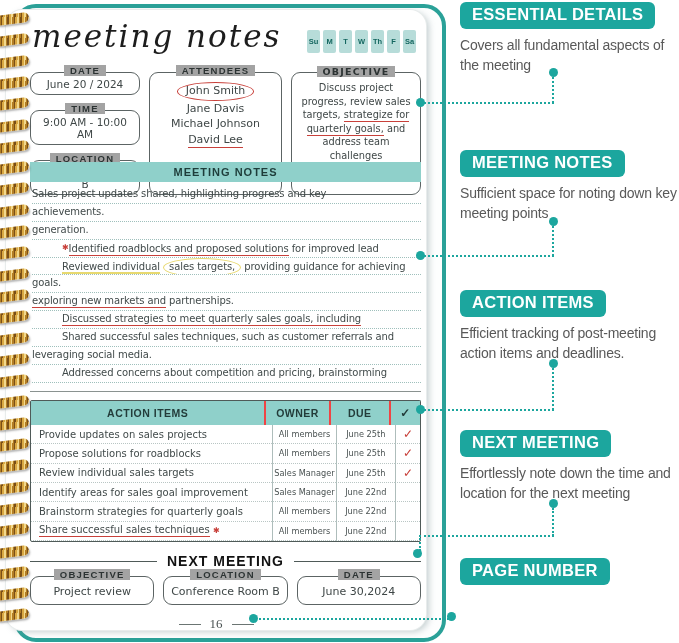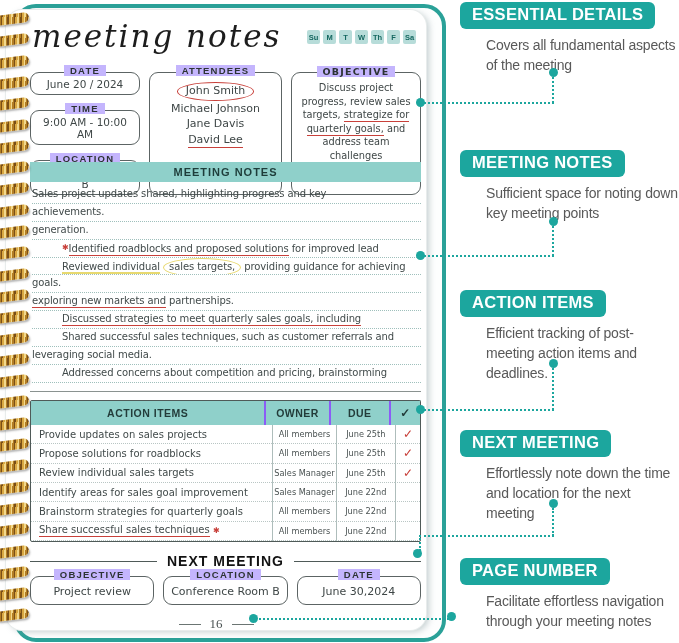--- a/index.html
+++ b/index.html
@@ -17,30 +17,30 @@
   .spiral{position:absolute;left:0;top:0;width:40px;height:643px;z-index:3;}
   .coil{position:absolute;left:-5px;width:34px;height:10px;border-radius:5px;
         background:repeating-linear-gradient(100deg,#7a4f16 0 1.5px,#d9a843 1.5px 3.5px,#f3d98c 3.5px 5px,#b27d24 5px 6.5px);
         transform:rotate(-7deg);box-shadow:1px 2px 2px rgba(70,70,70,.4);}
 
   
   .hand{font-family:"DejaVu Sans",sans-serif;color:#3f4747;}
   .nb-title{position:absolute;left:26px;top:8px;font-family:"DejaVu Serif",serif;
             font-style:italic;font-size:31px;letter-spacing:2px;color:#1d1d1d;}
   .weekdays{position:absolute;top:20px;right:10px;display:flex;gap:3px;}
-  .wd{width:13px;height:14px;border-radius:2px;background:#b7dcd9;color:#156760;
+  .wd{width:13px;height:23px;border-radius:2px;background:#b7dcd9;color:#156760;
       font-size:7.5px;font-weight:bold;display:flex;align-items:center;justify-content:center;}
 
   .info{position:absolute;left:24px;right:5px;top:54px;display:flex;gap:9px;}
   .col1{width:110px;display:flex;flex-direction:column;gap:7px;}
   .lbox{position:relative;border:1.5px solid #5c6464;border-radius:9px;margin-top:8px;
         padding:5px 3px 4px;text-align:center;background:#fff;}
   .legend{position:absolute;top:-8px;left:0;right:0;text-align:center;font-size:9.5px;
           letter-spacing:1.2px;color:#2c3333;font-weight:bold;}
-  .legend span{background:#c4b5fd;padding:0 6px;}
+  .legend span{background:#a3a3a3;padding:0 6px;}
   .val{font-size:10.5px;}
   .attendees{width:125px;padding-top:9px;}
   .att{font-size:11px;line-height:15.5px;}
   .objective{flex:1;font-size:9.8px;line-height:13.5px;padding:8px 4px;}
 
   .u-red{border-bottom:1.5px solid #c8403a;padding-bottom:1px;}
   .under-red{border-bottom:1.4px solid #c8403a;padding-bottom:1px;}
   .circle-red{display:inline-block;border:1.4px solid #c8403a;border-radius:50%;padding:0 8px 1px;}
   .u-yellow{border-bottom:2px solid #e8d96f;}
   .c-yellow{display:inline-block;border:1.6px solid #e8d96f;border-radius:50%;padding:0 5px 1px;}
@@ -61,21 +61,21 @@
   .atable{position:absolute;left:24px;right:5px;top:390px;height:140px;
           border:1.5px solid #4f5a58;border-radius:2px;display:flex;flex-direction:column;}
   .thead{display:flex;height:24px;background:#8fd0ca;color:#233c3a;font-weight:bold;
          font-size:10.5px;letter-spacing:.5px;align-items:stretch;}
   .thead>div{display:flex;align-items:center;justify-content:center;}
   .trow{display:flex;flex:1;align-items:stretch;}
   .c-act{flex:0 0 60%;}
   .c-own{flex:0 0 16%;}
   .c-due{flex:0 0 15%;}
   .c-chk{flex:1;}
-  .thead .c-own,.thead .c-due,.thead .c-chk{border-left:2px solid #8b5cf6;}
+  .thead .c-own,.thead .c-due,.thead .c-chk{border-left:2px solid #ef4444;}
   .trow>div{border-bottom:1px dotted #b9c6c4;display:flex;align-items:center;}
   .trow .c-own,.trow .c-due,.trow .c-chk{border-left:1px solid #aebdbb;justify-content:center;}
   .trow .c-act{padding-left:8px;font-family:"DejaVu Sans",sans-serif;font-size:10px;color:#414a4a;}
   .trow .c-own,.trow .c-due{font-family:"DejaVu Sans",sans-serif;font-size:8.2px;color:#4a5252;}
   .chk{color:#c8403a;font-size:12px;}
   .thead .c-chk{color:#233c3a;font-size:12px;}
 
   
   .nm-title-row{position:absolute;left:24px;right:5px;top:543px;display:flex;align-items:center;gap:10px;}
   .nm-line{flex:1;border-top:1.5px solid #4f5a58;}
@@ -86,21 +86,21 @@
 
   .pagenum-row{position:absolute;left:0;right:0;top:606px;display:flex;align-items:center;
                justify-content:center;gap:9px;}
   .pn-line{width:22px;border-top:1px solid #6b7573;}
   .pagenum{font-size:13px;color:#4a5252;font-family:Liberation Serif, serif;}
 
   
   .callout{position:absolute;left:460px;width:219px;z-index:5;}
   .co-title{display:inline-block;background:#1ca69e;color:#fff;font-weight:bold;font-size:16.5px;
             letter-spacing:.3px;padding:3px 12px 5px;border-radius:6px;}
-  .co-desc{margin-top:6px;font-size:14px;line-height:20px;color:#595959;letter-spacing:-.2px;margin-left:26px;}
+  .co-desc{margin-top:6px;font-size:14px;line-height:20px;color:#595959;letter-spacing:-.2px;}
 
   
   .dot{position:absolute;width:9px;height:9px;border-radius:50%;background:#1ca69e;z-index:6;}
   .vline{position:absolute;width:0;border-left:2px dotted #1ca69e;z-index:6;}
   .hline{position:absolute;height:0;border-top:2px dotted #1ca69e;z-index:6;}
 </style>
 </head>
 <body>
 
 <div class="stage">
@@ -133,22 +133,22 @@
         </div>
         <div class="lbox">
           <div class="legend"><span>LOCATION</span></div>
           <div class="val hand">Conference Room B</div>
         </div>
       </div>
 
       <div class="lbox attendees">
         <div class="legend"><span>ATTENDEES</span></div>
         <div class="att hand"><span class="circle-red">John Smith</span></div>
+        <div class="att hand">Jane Davis</div>
         <div class="att hand">Michael Johnson</div>
-        <div class="att hand">Jane Davis</div>
         <div class="att hand"><span class="under-red">David Lee</span></div>
       </div>
 
       <div class="lbox objective hand">
         <div class="legend"><span>OBJECTIVE</span></div>
         <span>Discuss project progress, review sales targets, </span><span class="u-red">strategize for quarterly goals,</span><span> and address team challenges collaboratively.</span>
       </div>
     </div>
 
     <div class="notes-bar">MEETING NOTES</div>
@@ -296,21 +296,20 @@
   <div class="callout" style="top:290px">
     <div class="co-title">ACTION ITEMS</div>
     <div class="co-desc">Efficient tracking of post-meeting action items and deadlines.</div>
   </div>
   <div class="callout" style="top:430px">
     <div class="co-title">NEXT MEETING</div>
     <div class="co-desc">Effortlessly note down the time and location for the next meeting</div>
   </div>
   <div class="callout" style="top:558px">
     <div class="co-title">PAGE NUMBER</div>
-    <div class="co-desc">Facilitate effortless navigation through your meeting notes</div>
   </div>
 
   <div class="dot" style="left:549px;top:68px"></div>
   <div class="vline" style="left:552px;top:77px;height:26px"></div>
   <div class="hline" style="left:424px;top:102px;width:130px"></div>
   <div class="dot" style="left:416px;top:98px"></div>
 
   <div class="dot" style="left:549px;top:217px"></div>
   <div class="vline" style="left:552px;top:226px;height:30px"></div>
   <div class="hline" style="left:424px;top:255px;width:130px"></div>

